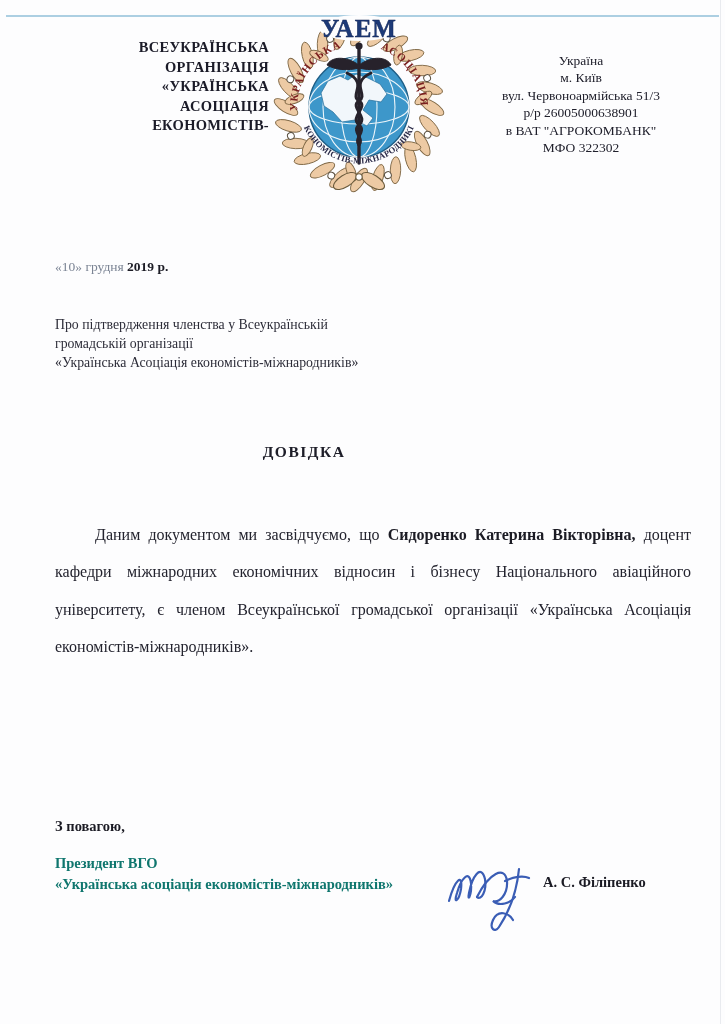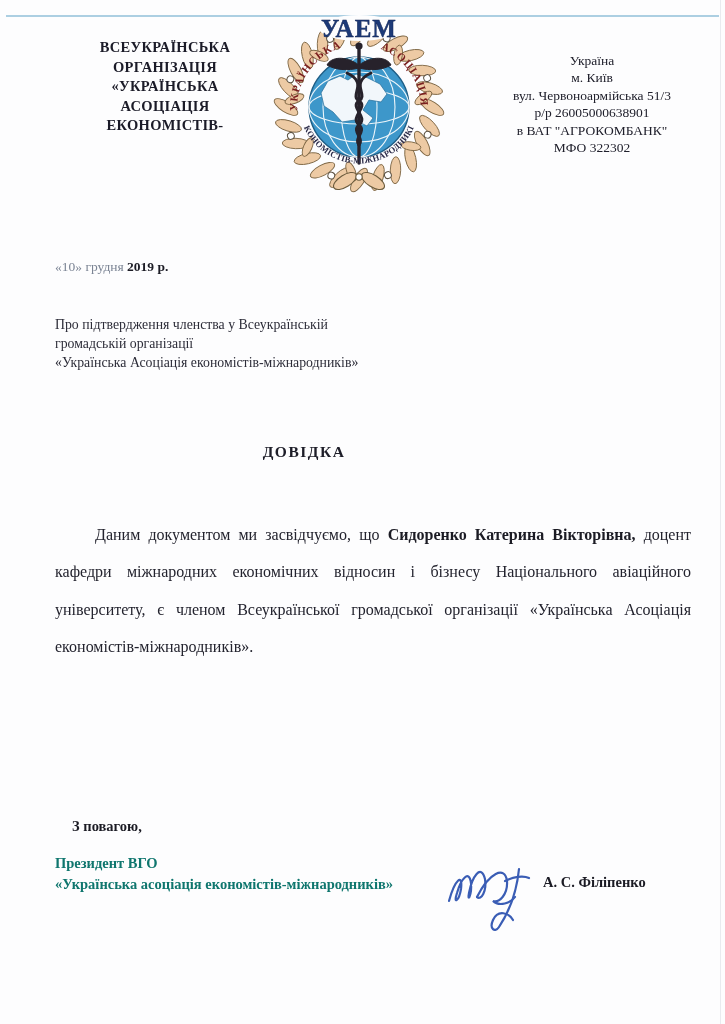--- a/index.html
+++ b/index.html
@@ -7,43 +7,43 @@
     position:relative;width:725px;height:1024px;overflow:hidden;
     background:#fdfdfe;
     font-family:"Liberation Serif","DejaVu Serif",serif;
     color:#23232e;
   }
   .page::after{ 
     content:"";position:absolute;top:0;right:4px;bottom:0;width:1px;background:#e9ebef;
   }
   .top-rule{position:absolute;left:6px;right:6px;top:15px;height:2px;background:#accfe2;}
   .org-left{
-    position:absolute;left:52px;top:38px;width:226px;
-    text-align:center;font-weight:bold;font-size:14.5px;line-height:19.6px;
+    position:absolute;left:43px;top:38px;width:226px;
+    text-align:right;font-weight:bold;font-size:14.5px;line-height:19.6px;
     color:#1b1b28;letter-spacing:.3px;
   }
   .logo-wrap{position:absolute;left:268px;top:13px;width:182px;height:184px;}
   .address{
-    position:absolute;left:463px;top:52px;width:258px;
+    position:absolute;left:452px;top:52px;width:258px;
     text-align:center;font-size:13.5px;line-height:17.4px;color:#20202c;
   }
   .date-line{position:absolute;left:55px;top:259px;font-size:13.5px;}
   .date-line .soft{color:#7b8494;}
   .date-line .year{color:#1d1d26;font-weight:600;}
   .subject{position:absolute;left:55px;top:316px;width:440px;font-size:13.8px;line-height:18.8px;color:#2c2c38;}
   .doc-title{
     position:absolute;left:0;top:443px;width:608px;text-align:center;
     font-weight:bold;font-size:15.5px;letter-spacing:1.5px;color:#1d1d28;
   }
   .body-par{
     position:absolute;left:55px;top:500px;width:636px;
     font-size:16px;line-height:37.4px;text-align:justify;text-indent:40px;color:#23232e;
   }
   .body-par b{color:#1b1b24;}
-  .salutation{position:absolute;left:72px;top:818px;font-weight:bold;font-size:14.5px;color:#1b1b24;}
+  .salutation{position:absolute;left:55px;top:818px;font-weight:bold;font-size:14.5px;color:#1b1b24;}
   .position-block{position:absolute;left:55px;top:853px;font-weight:bold;font-size:14.5px;line-height:21px;color:#0f766e;}
   .signer-name{position:absolute;left:543px;top:874px;font-weight:bold;font-size:14.5px;color:#1b1b24;}
   .sig-wrap{position:absolute;left:443px;top:843px;width:100px;height:88px;}
   .lblock{display:block;}
 </style>
 </head>
 <body>
 
 <div class="page">
 

